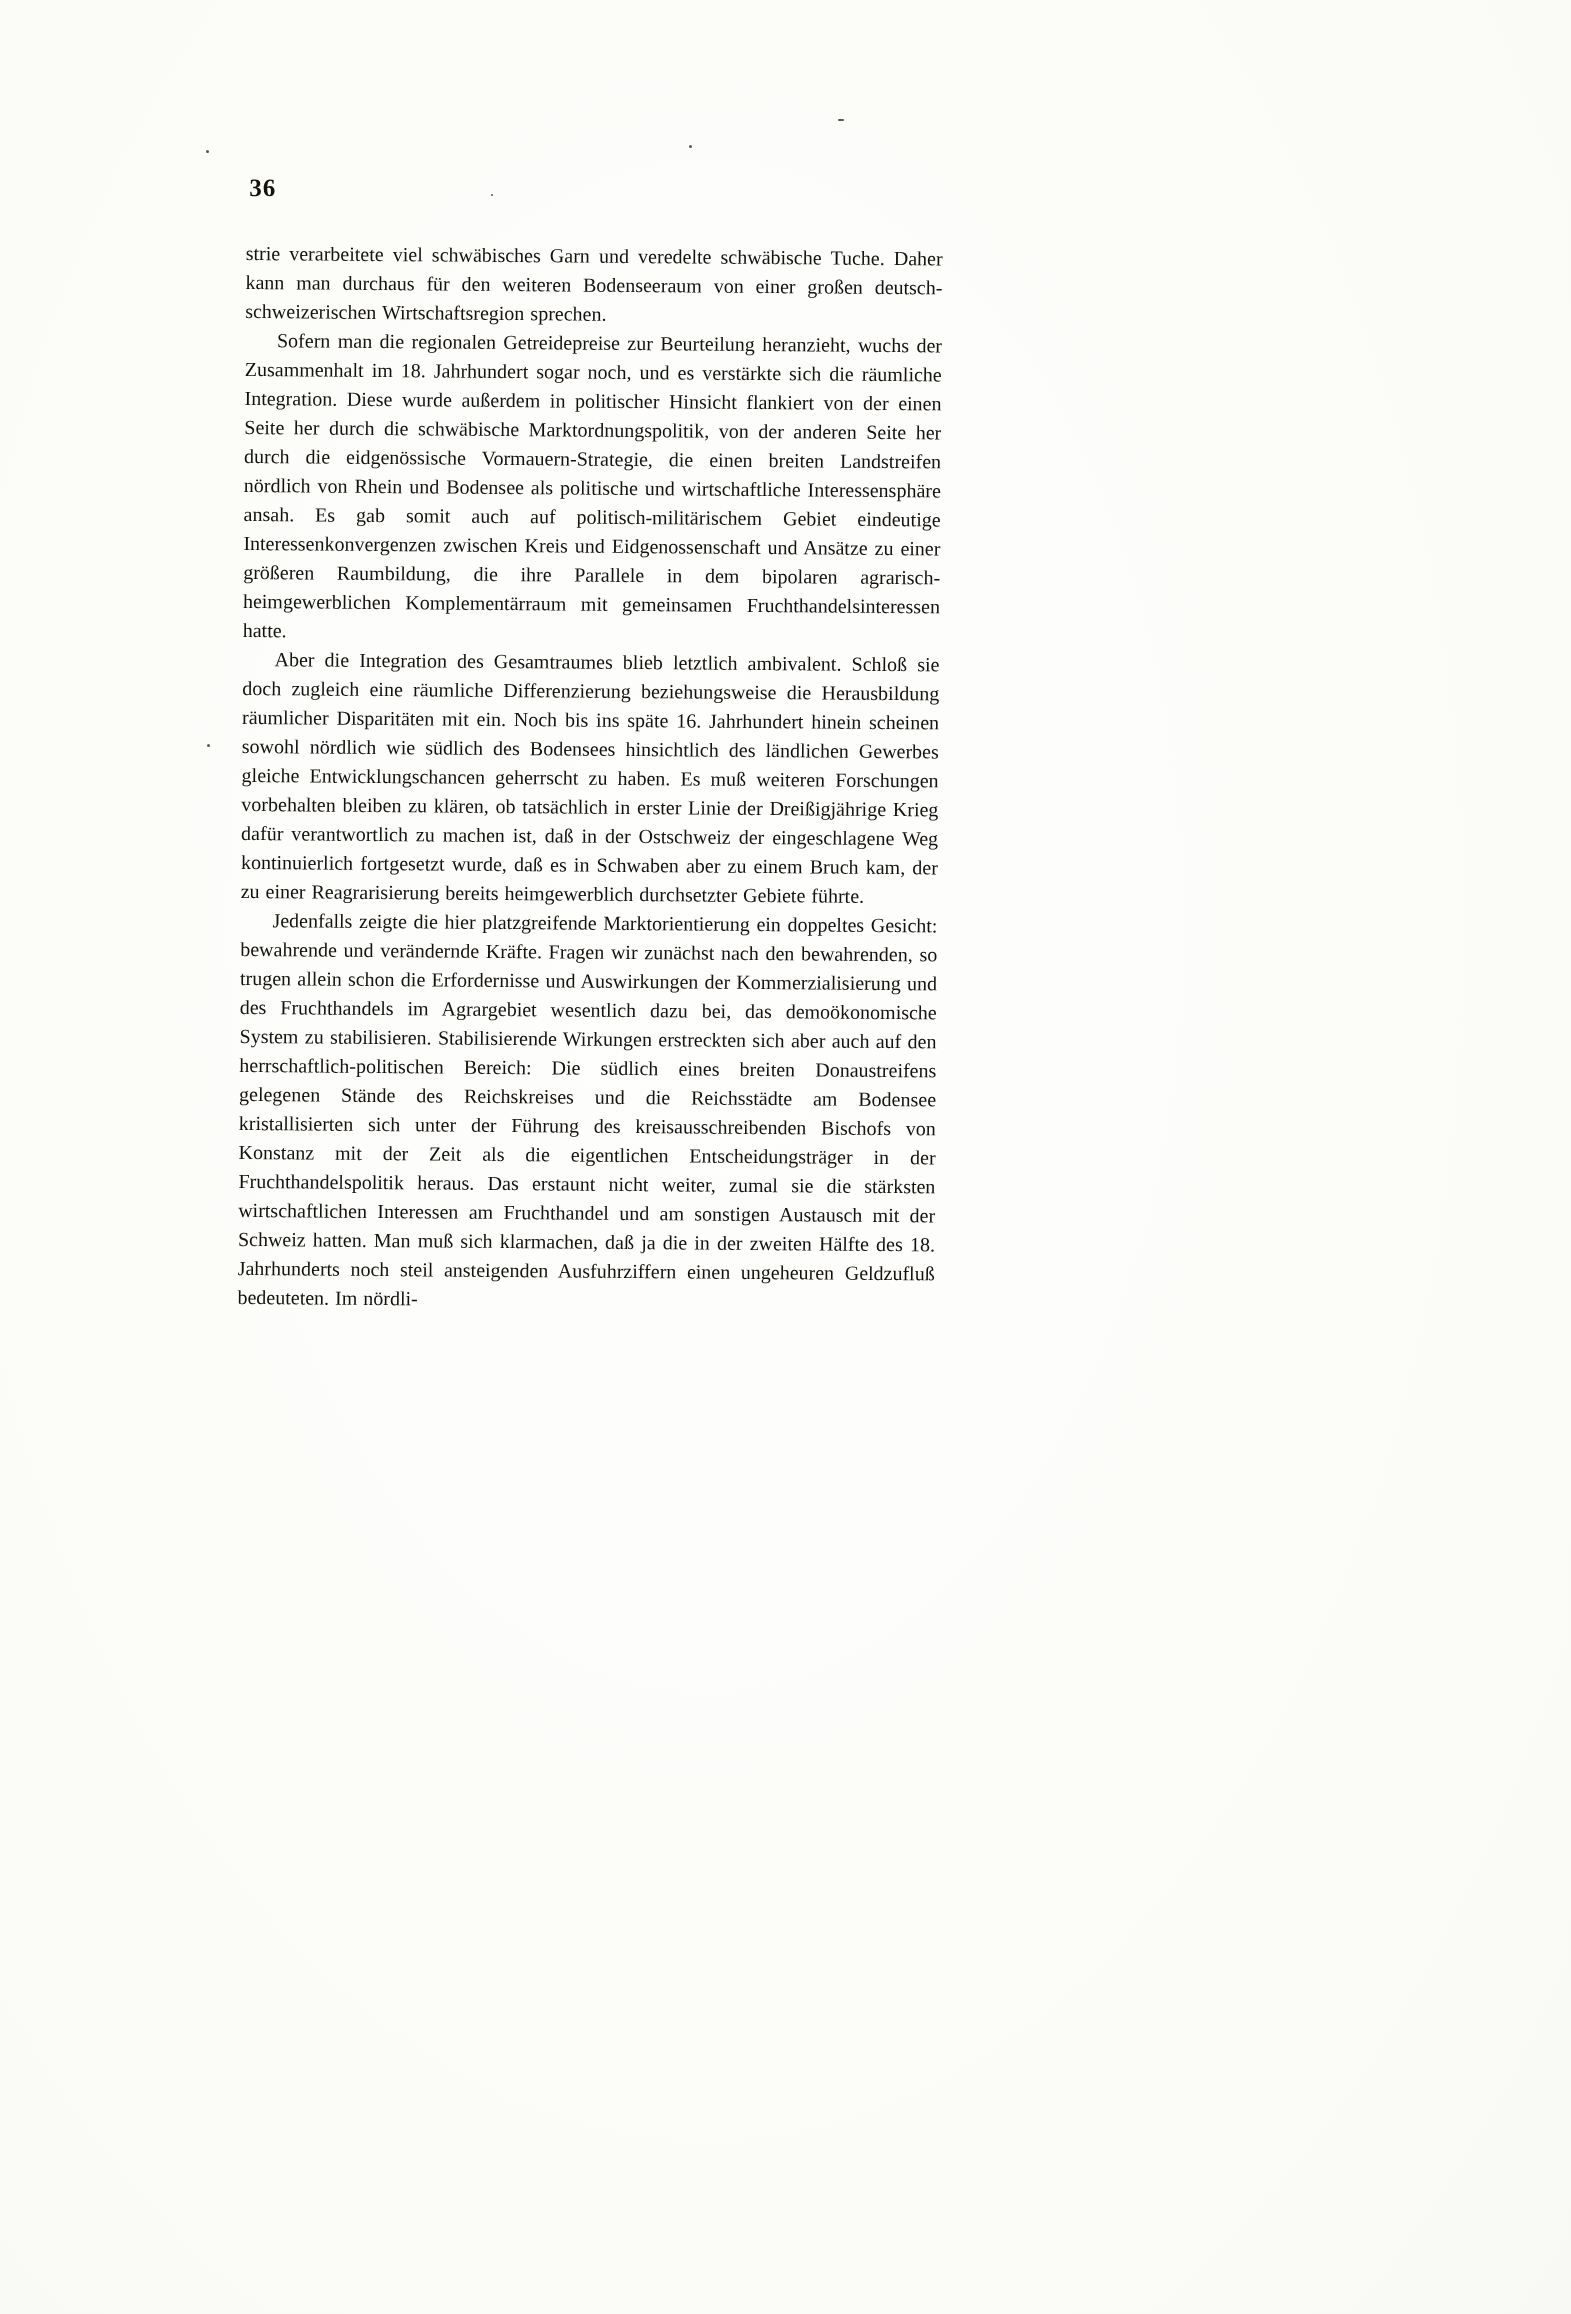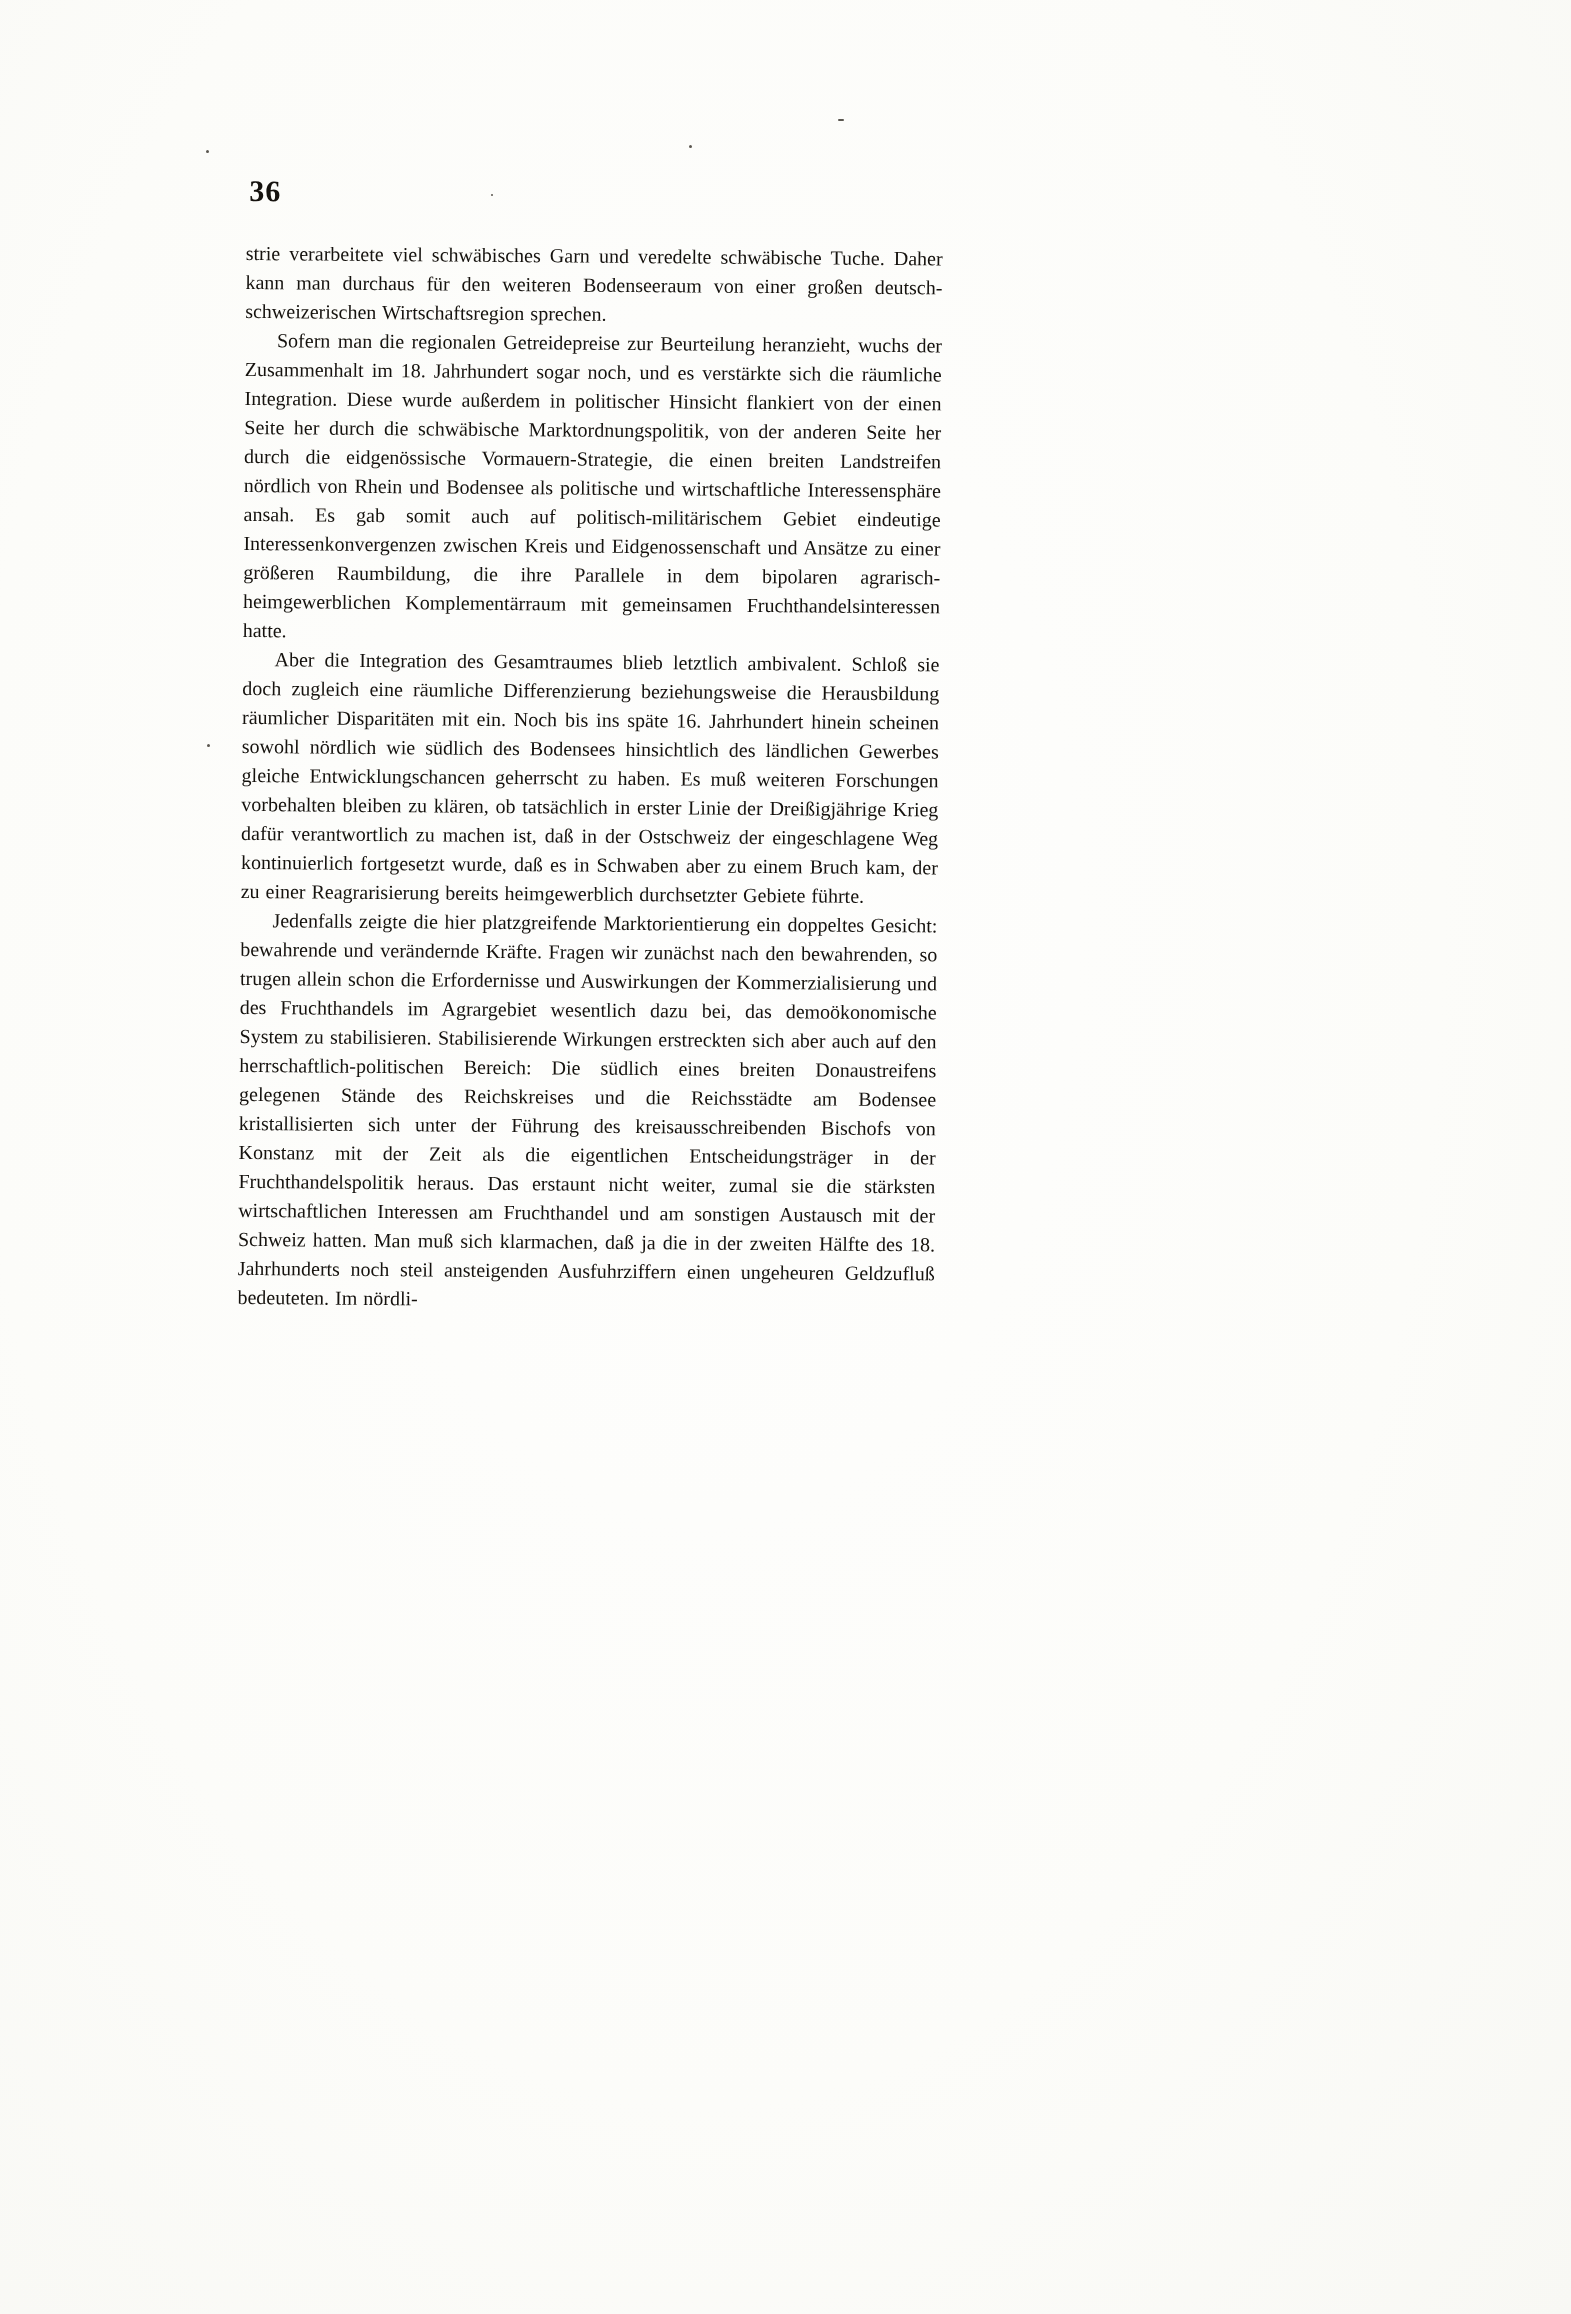--- a/index.html
+++ b/index.html
@@ -28,21 +28,21 @@
     top: 0;
     width: 100%;
     height: 100%;
     transform: rotate(0.45deg);
     transform-origin: 248px 218px;
   }
   .page-number {
     position: absolute;
     left: 249px;
     top: 174px;
-    font-size: 30px;
+    font-size: 25px;
     letter-spacing: 1px;
     font-weight: bold;
   }
   .text-block {
     position: absolute;
     left: 246px;
     top: 239px;
     width: 697px;
     font-size: 20px;
     line-height: 29px;

